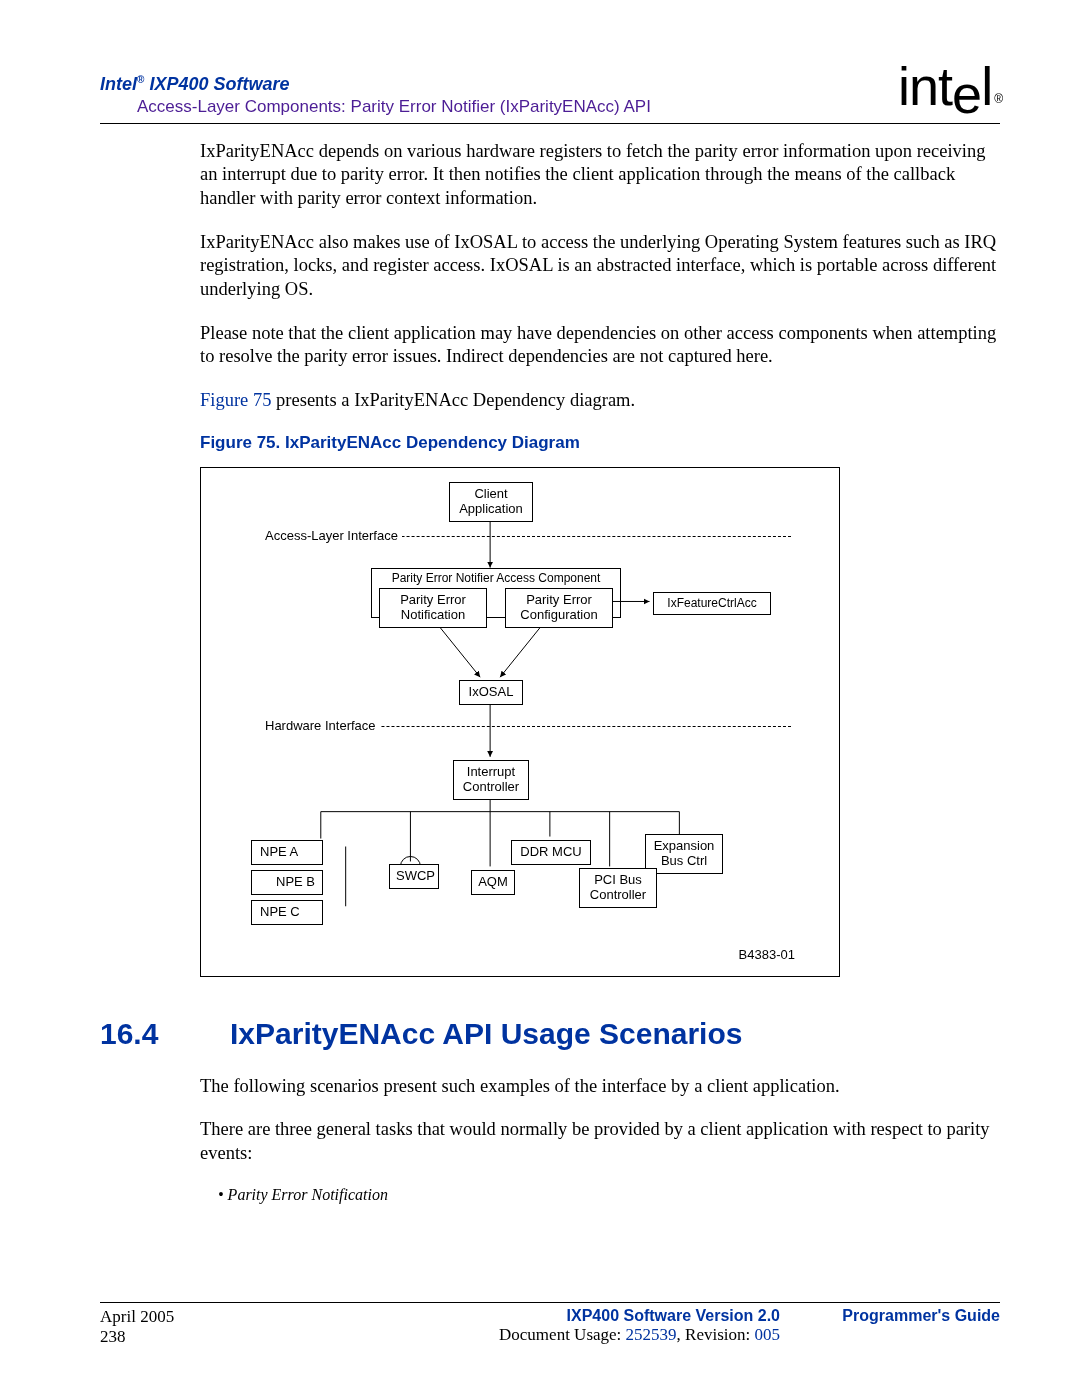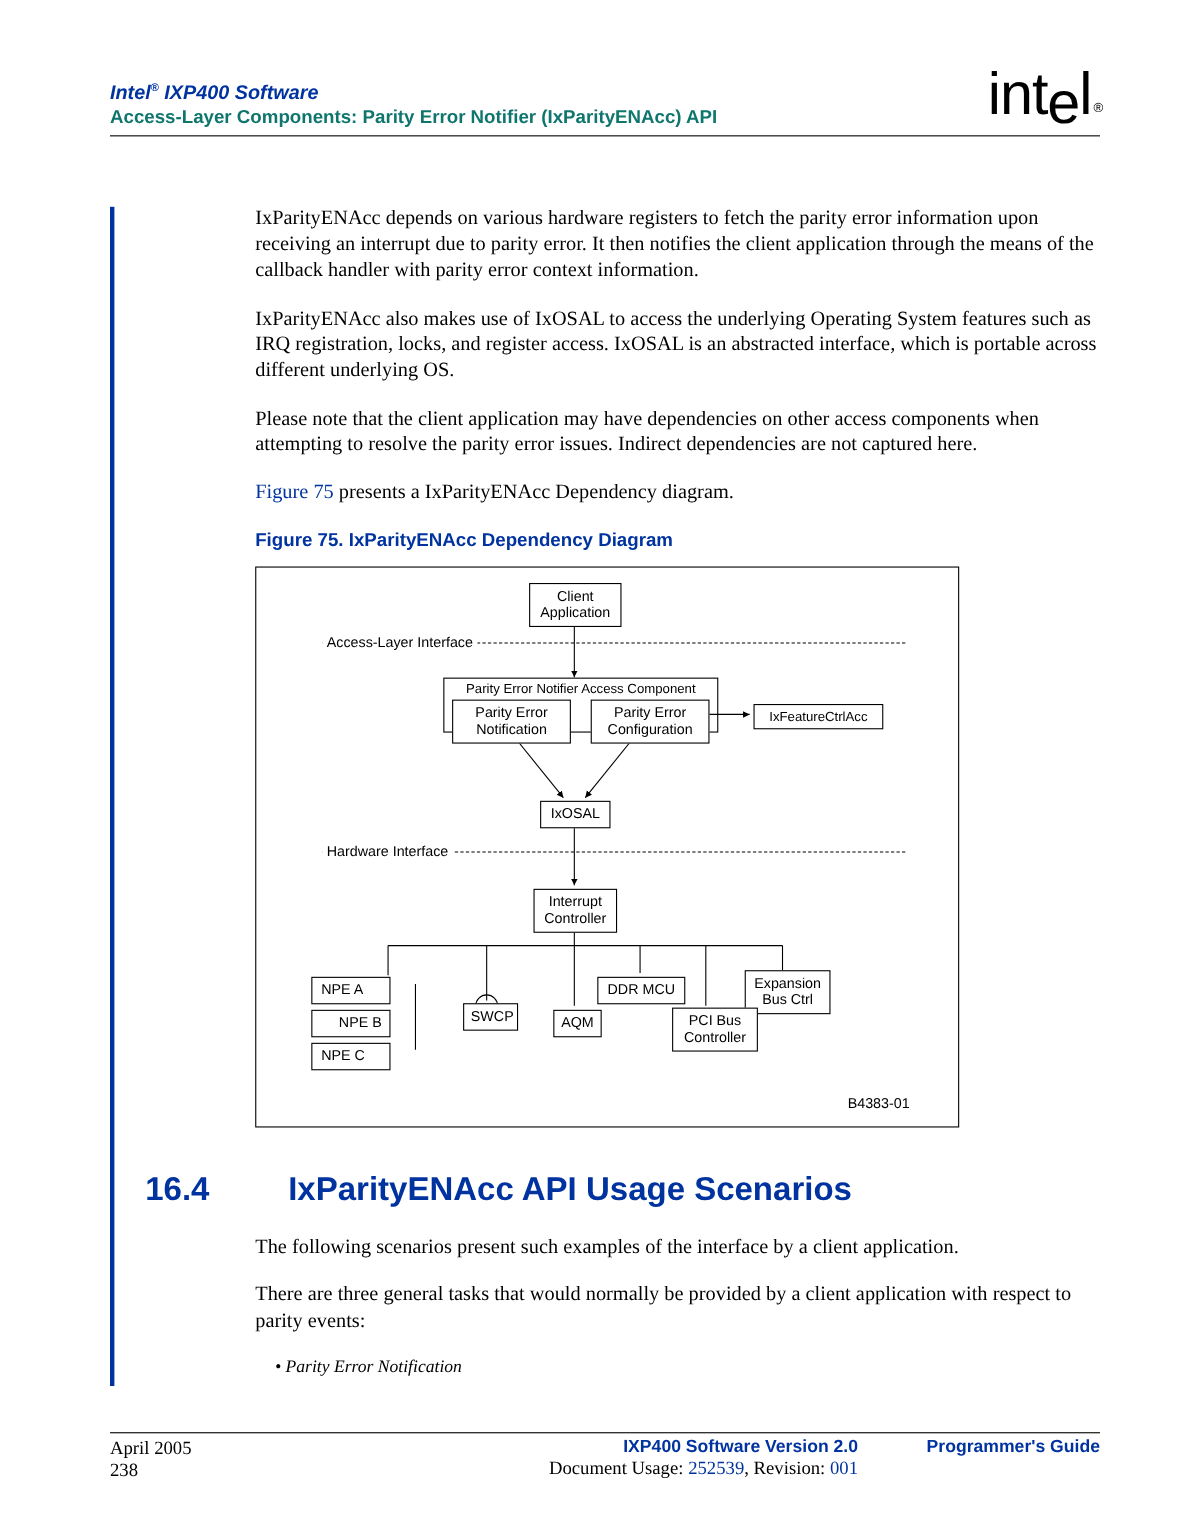--- a/index.html
+++ b/index.html
@@ -27,39 +27,41 @@
     font-family: Arial, Helvetica, sans-serif;
     font-weight: bold;
     font-style: italic;
     color: #0033a0;
     font-size: 18px;
     margin-bottom: 2px;
   }
   .product-line sup { font-size: 10px; vertical-align: super; font-style: normal;}
   .subtitle-line {
     font-family: Arial, Helvetica, sans-serif;
-    font-weight: bold;
+    font-weight: normal;
     font-size: 17px;
-    color: #0f766e;
+    color: #4c1d95;
+    margin-left: 37px;
   }
   .logo {
     font-family: Arial, Helvetica, sans-serif;
     font-size: 54px;
     font-weight: normal;
     letter-spacing: -1px;
     line-height: 0.9;
     position: relative;
     top: -6px;
   }
   .logo .drop { position: relative; top: 8px; }
   .logo .reg { font-size: 12px; position: relative; top: -2px; left: 2px; }
   .hr-top { border: none; border-top: 1px solid #000; margin: 6px 0 0 0; }
   .content-area {
     display: flex;
-    margin-top: 64px;
+    margin-top: 16px;
+    flex-direction: column;
   }
   .left-rail {
     width: 28px;
     border-left: 4px solid #0033a0;
     margin-right: 4px;
   }
   .main-col {
     flex: 1;
     padding-left: 100px;
   }
@@ -285,21 +287,21 @@
   <div class="footer">
     <hr class="hr-bottom">
     <div class="footer-grid">
       <div class="footer-left">
         <div>April 2005</div>
         <div>238</div>
       </div>
       <div class="footer-center">
         <div class="f-bold-blue">IXP400 Software Version 2.0</div>
         <div>
-          <span>Document Usage: </span><span class="f-blue">252539</span><span>, Revision: </span><span class="f-blue">001</span>
+          <span>Document Usage: </span><span class="f-blue">252539</span><span>, Revision: </span><span class="f-blue">005</span>
         </div>
       </div>
       <div class="footer-right">
         <div class="f-bold-blue">Programmer's Guide</div>
       </div>
     </div>
   </div>
 </div>
 
 </body></html>

